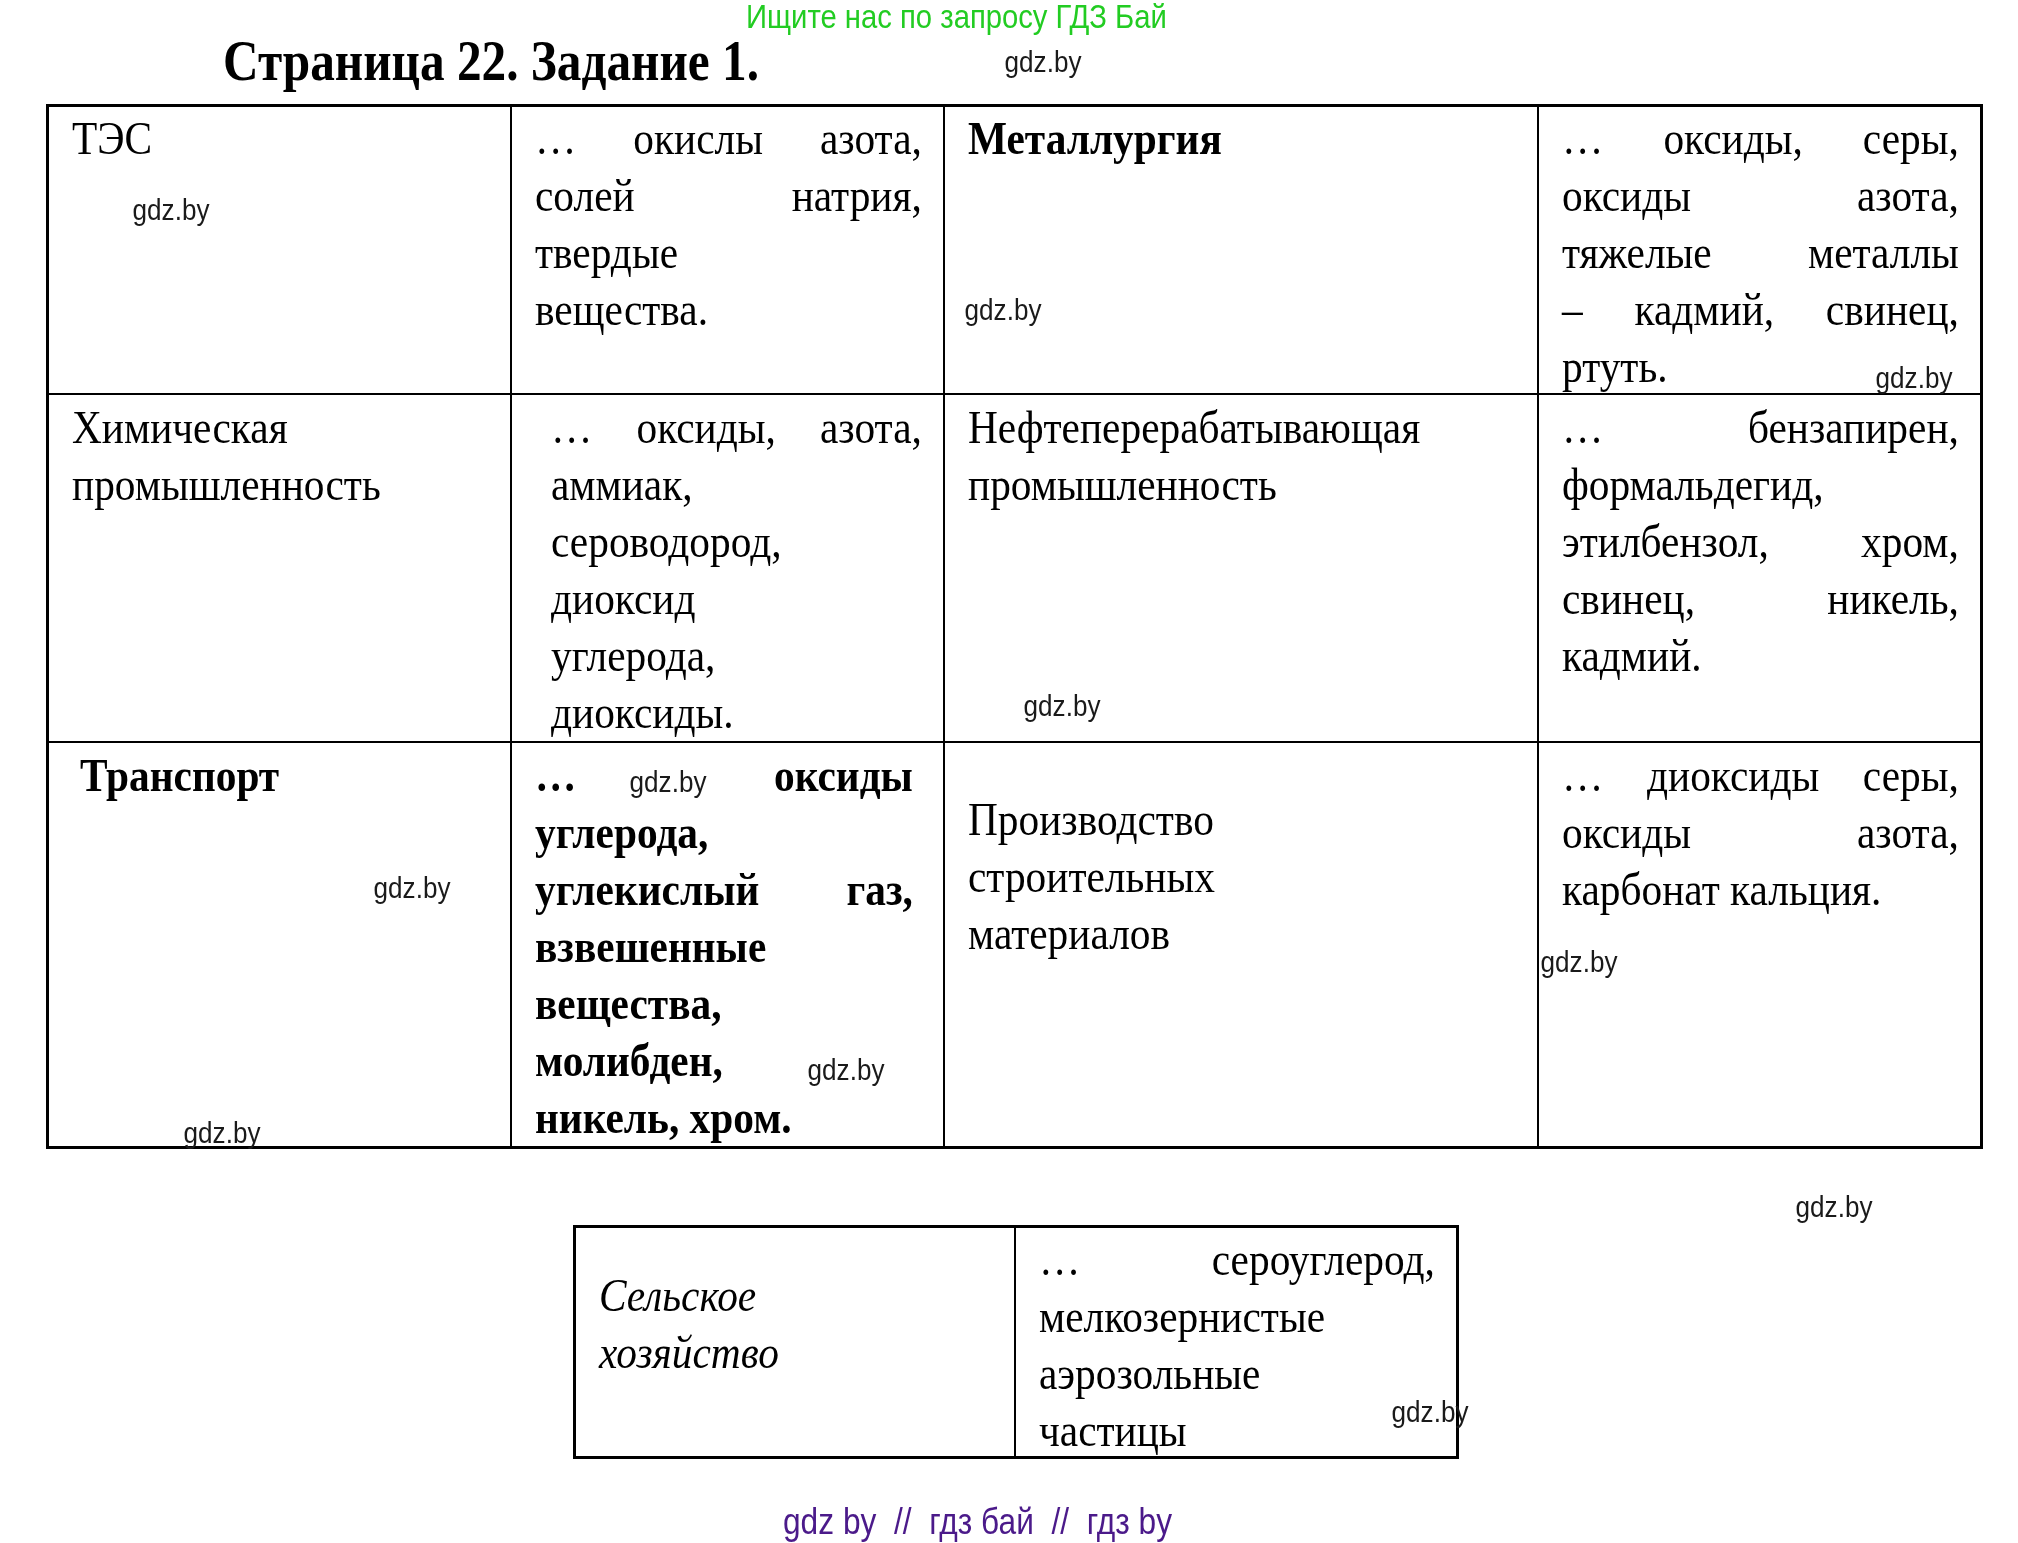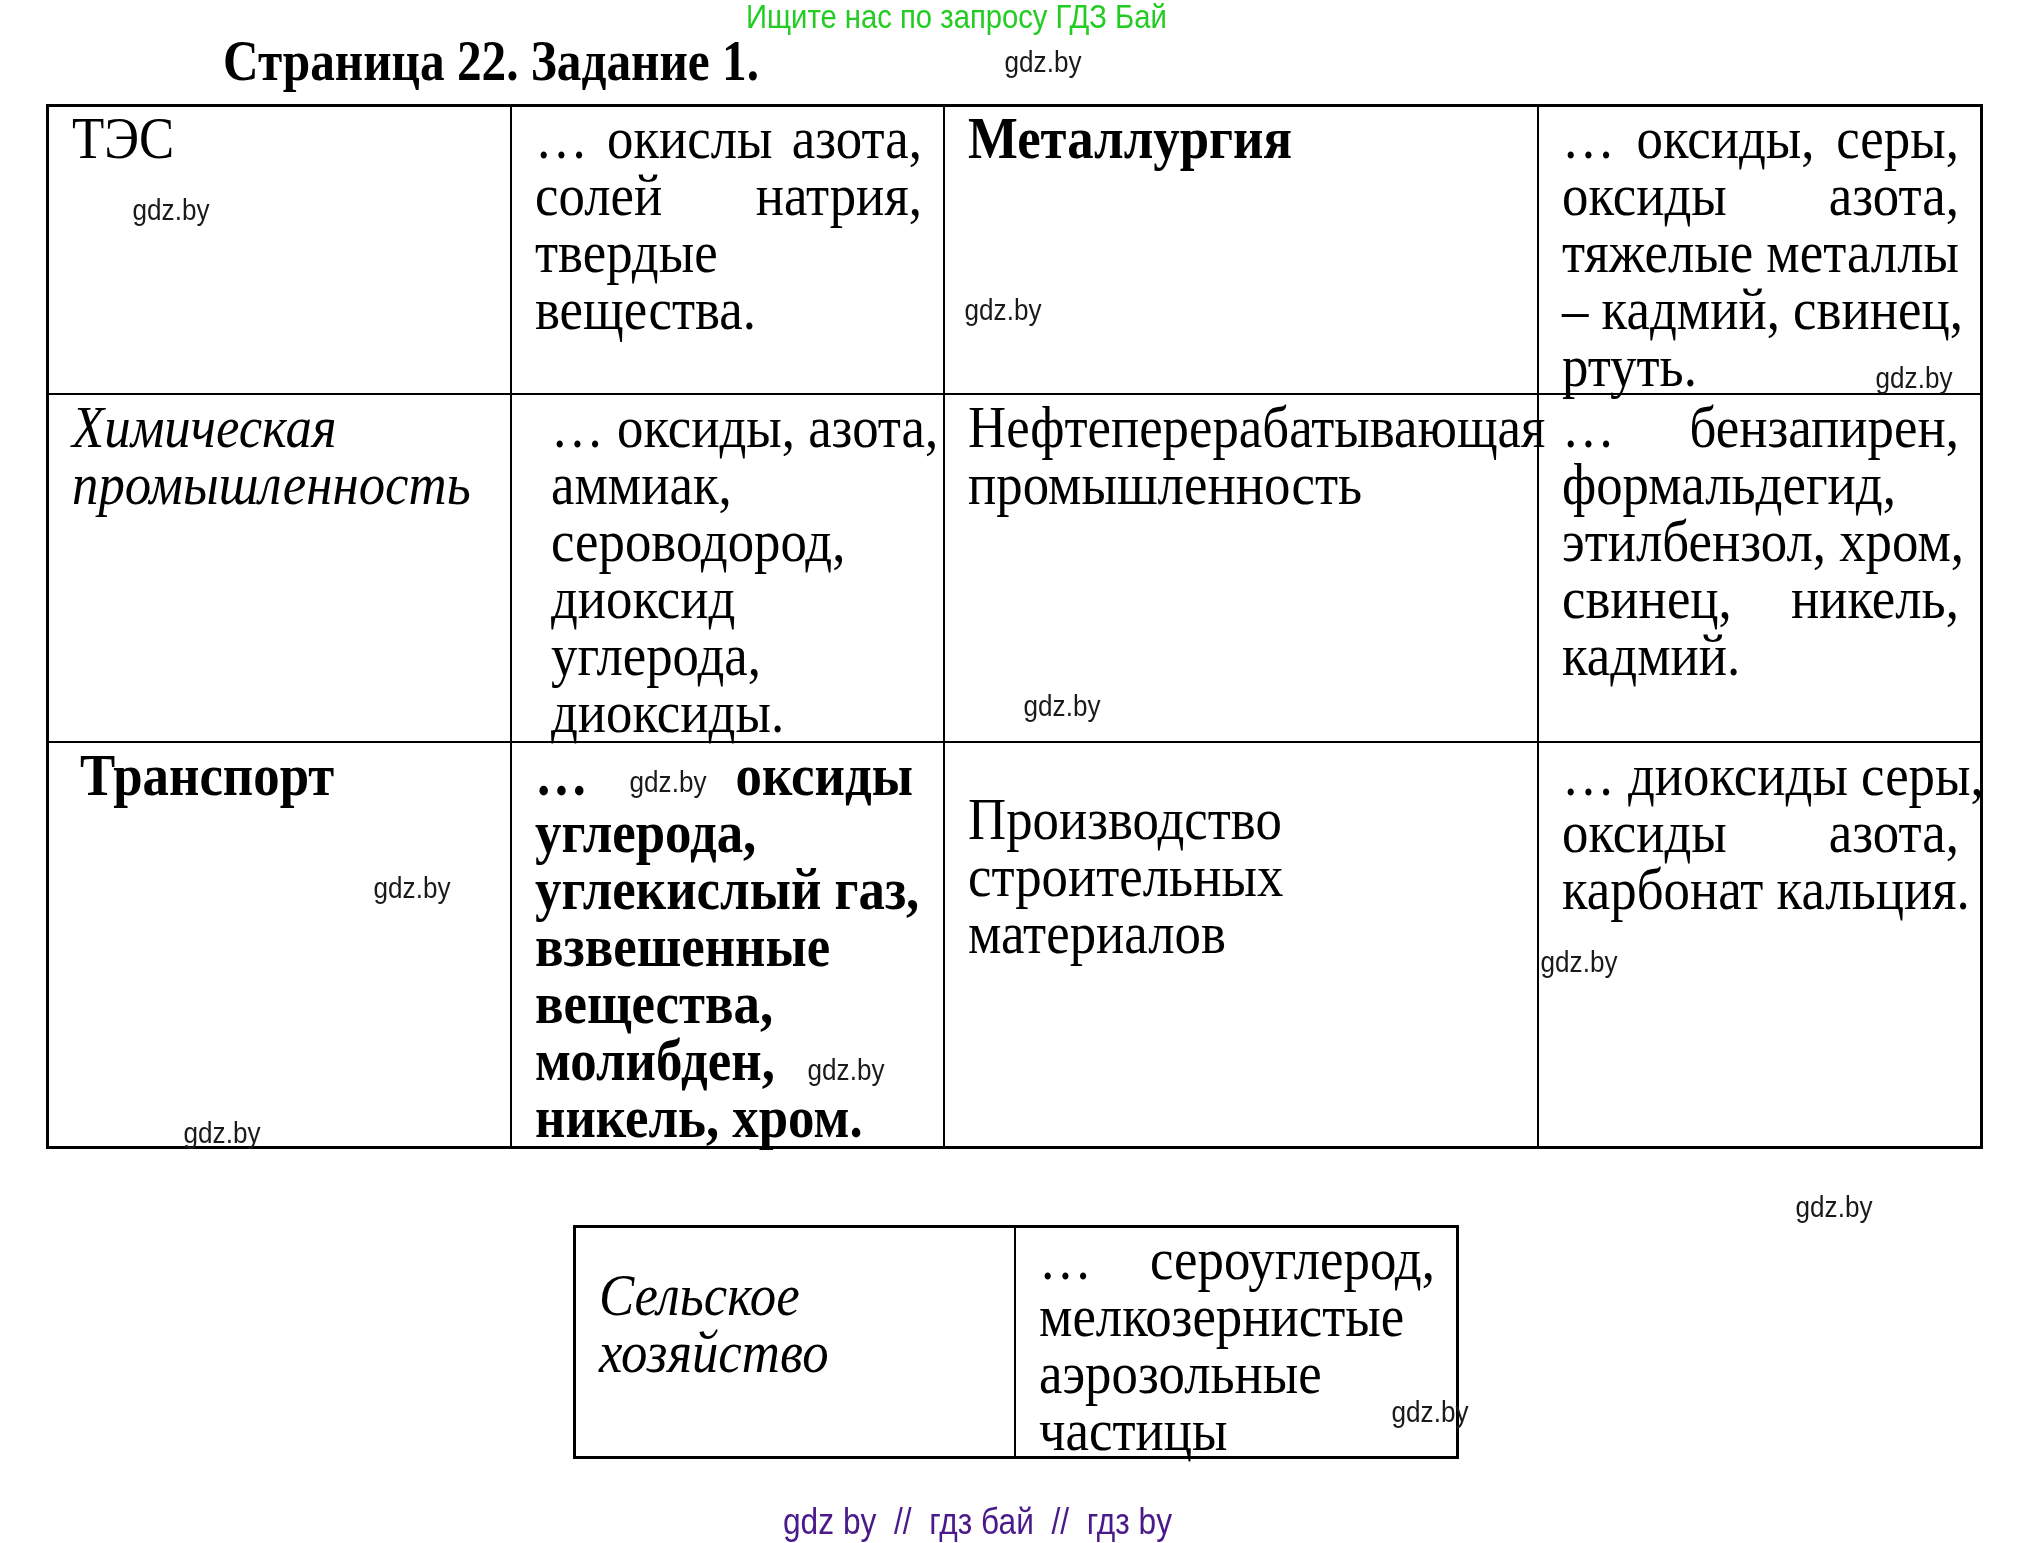--- a/index.html
+++ b/index.html
@@ -1,21 +1,21 @@
 <!DOCTYPE html>
 <html><head>
 <meta charset="utf-8">
 <style>
   html, body { margin:0; padding:0; background:#ffffff; }
   body { width:2018px; height:1543px; position:relative; overflow:hidden; font-family:"Liberation Serif", serif; color:#000; }
   .abs { position:absolute; }
   .green-header { left:746px; top:-4px; font-family:"Liberation Sans", sans-serif; font-size:34px; line-height:40px; white-space:nowrap; transform:scaleX(0.86); transform-origin:left top; }
   .page-title { left:223px; top:26px; font-family:"Liberation Serif", serif; font-weight:bold; font-size:56px; line-height:70px; white-space:nowrap; transform:scaleX(0.88); transform-origin:left top; }
   .vline, .hline { position:absolute; background:#000; }
-  .cell { position:absolute; box-sizing:border-box; padding:4px 22px 0 24px; font-size:60px; line-height:57px; }
+  .cell { position:absolute; box-sizing:border-box; padding:4px 22px 0 24px; font-size:47px; line-height:57px; }
   .line { display:block; white-space:nowrap; overflow:visible; text-align:justify; text-align-last:justify; }
   .line.last { text-align:left; text-align-last:left; }
   .cell-inner { transform:scaleX(0.88); transform-origin:left top; width:113.6%; }
   .wm { position:absolute; font-family:"Liberation Sans", sans-serif; font-size:29px; line-height:32px; color:#1a1a1a; white-space:nowrap; transform:translate(-50%,-50%) scaleX(0.9); }
   .footer { left:783px; top:1500px; font-family:"Liberation Sans", sans-serif; font-size:36px; line-height:44px; white-space:pre; transform:scaleX(0.88); transform-origin:left top; }
 </style>
 </head>
 <body>
 
 <div class="abs green-header" style="color:#22cc22;">Ищите нас по запросу ГДЗ Бай</div>
@@ -54,21 +54,21 @@
   <div class="cell" style="left:1538px; top:106px; width:443px;">
     <div class="cell-inner">
       <span class="line">… оксиды, серы,</span>
       <span class="line">оксиды азота,</span>
       <span class="line">тяжелые металлы</span>
       <span class="line">– кадмий, свинец,</span>
       <span class="line last">ртуть.</span>
     </div>
   </div>
 
-  <div class="cell" style="left:48px; top:395px; width:463px;font-style:italic;">
+  <div class="cell" style="left:48px; top:395px; width:463px;">
     <div class="cell-inner">
       <span class="line last">Химическая</span>
       <span class="line last">промышленность</span>
     </div>
   </div>
   <div class="cell" style="left:511px; top:395px; width:433px;padding-left:40px;">
     <div class="cell-inner">
       <span class="line">… оксиды, азота,</span>
       <span class="line last">аммиак,</span>
       <span class="line last">сероводород,</span>

